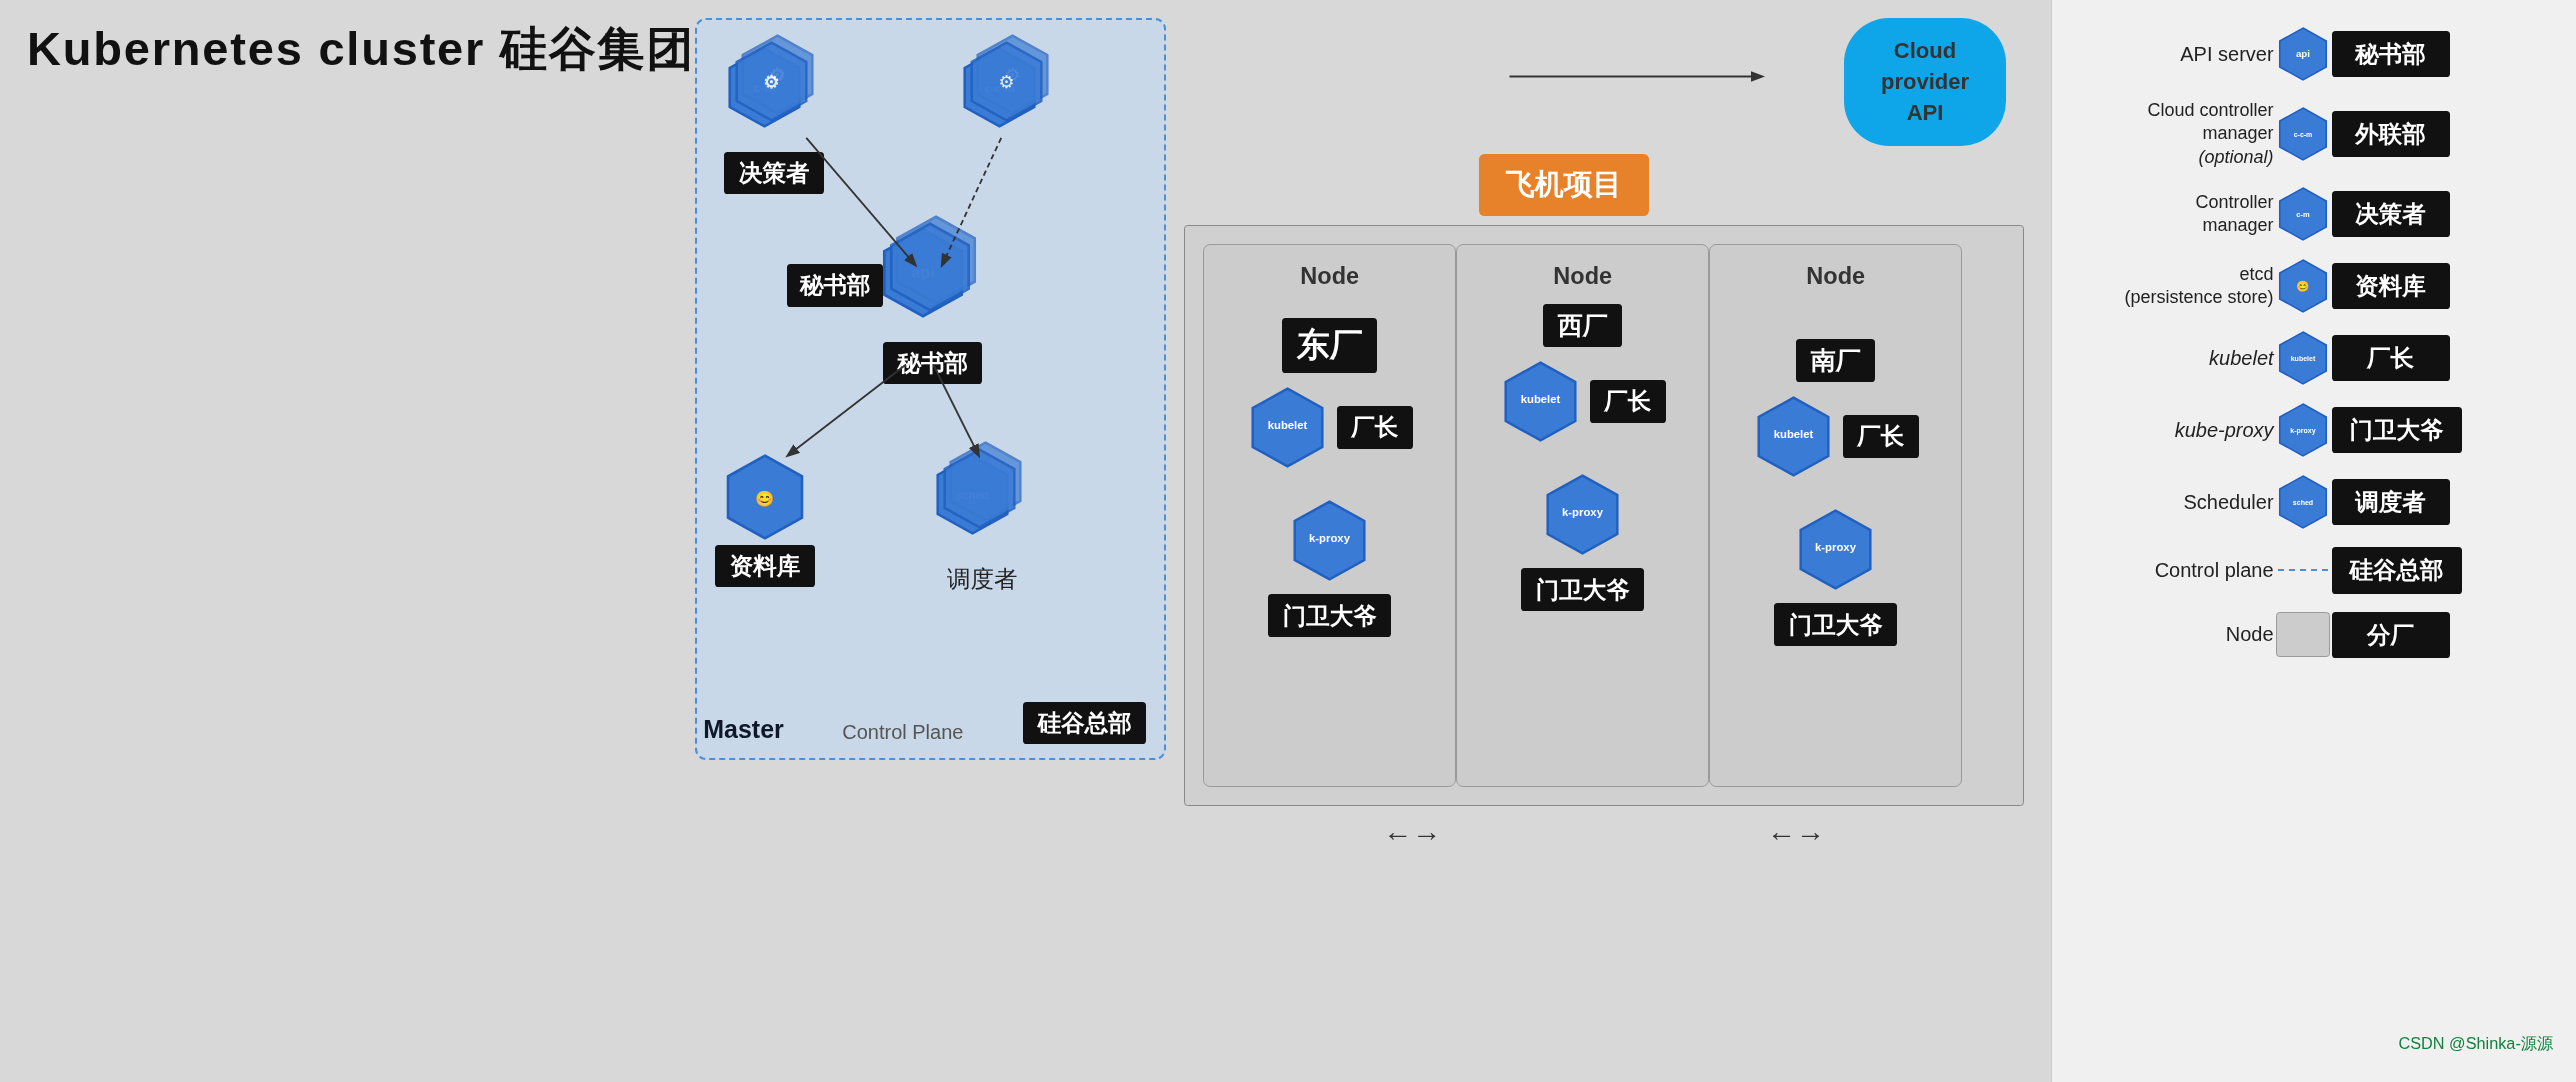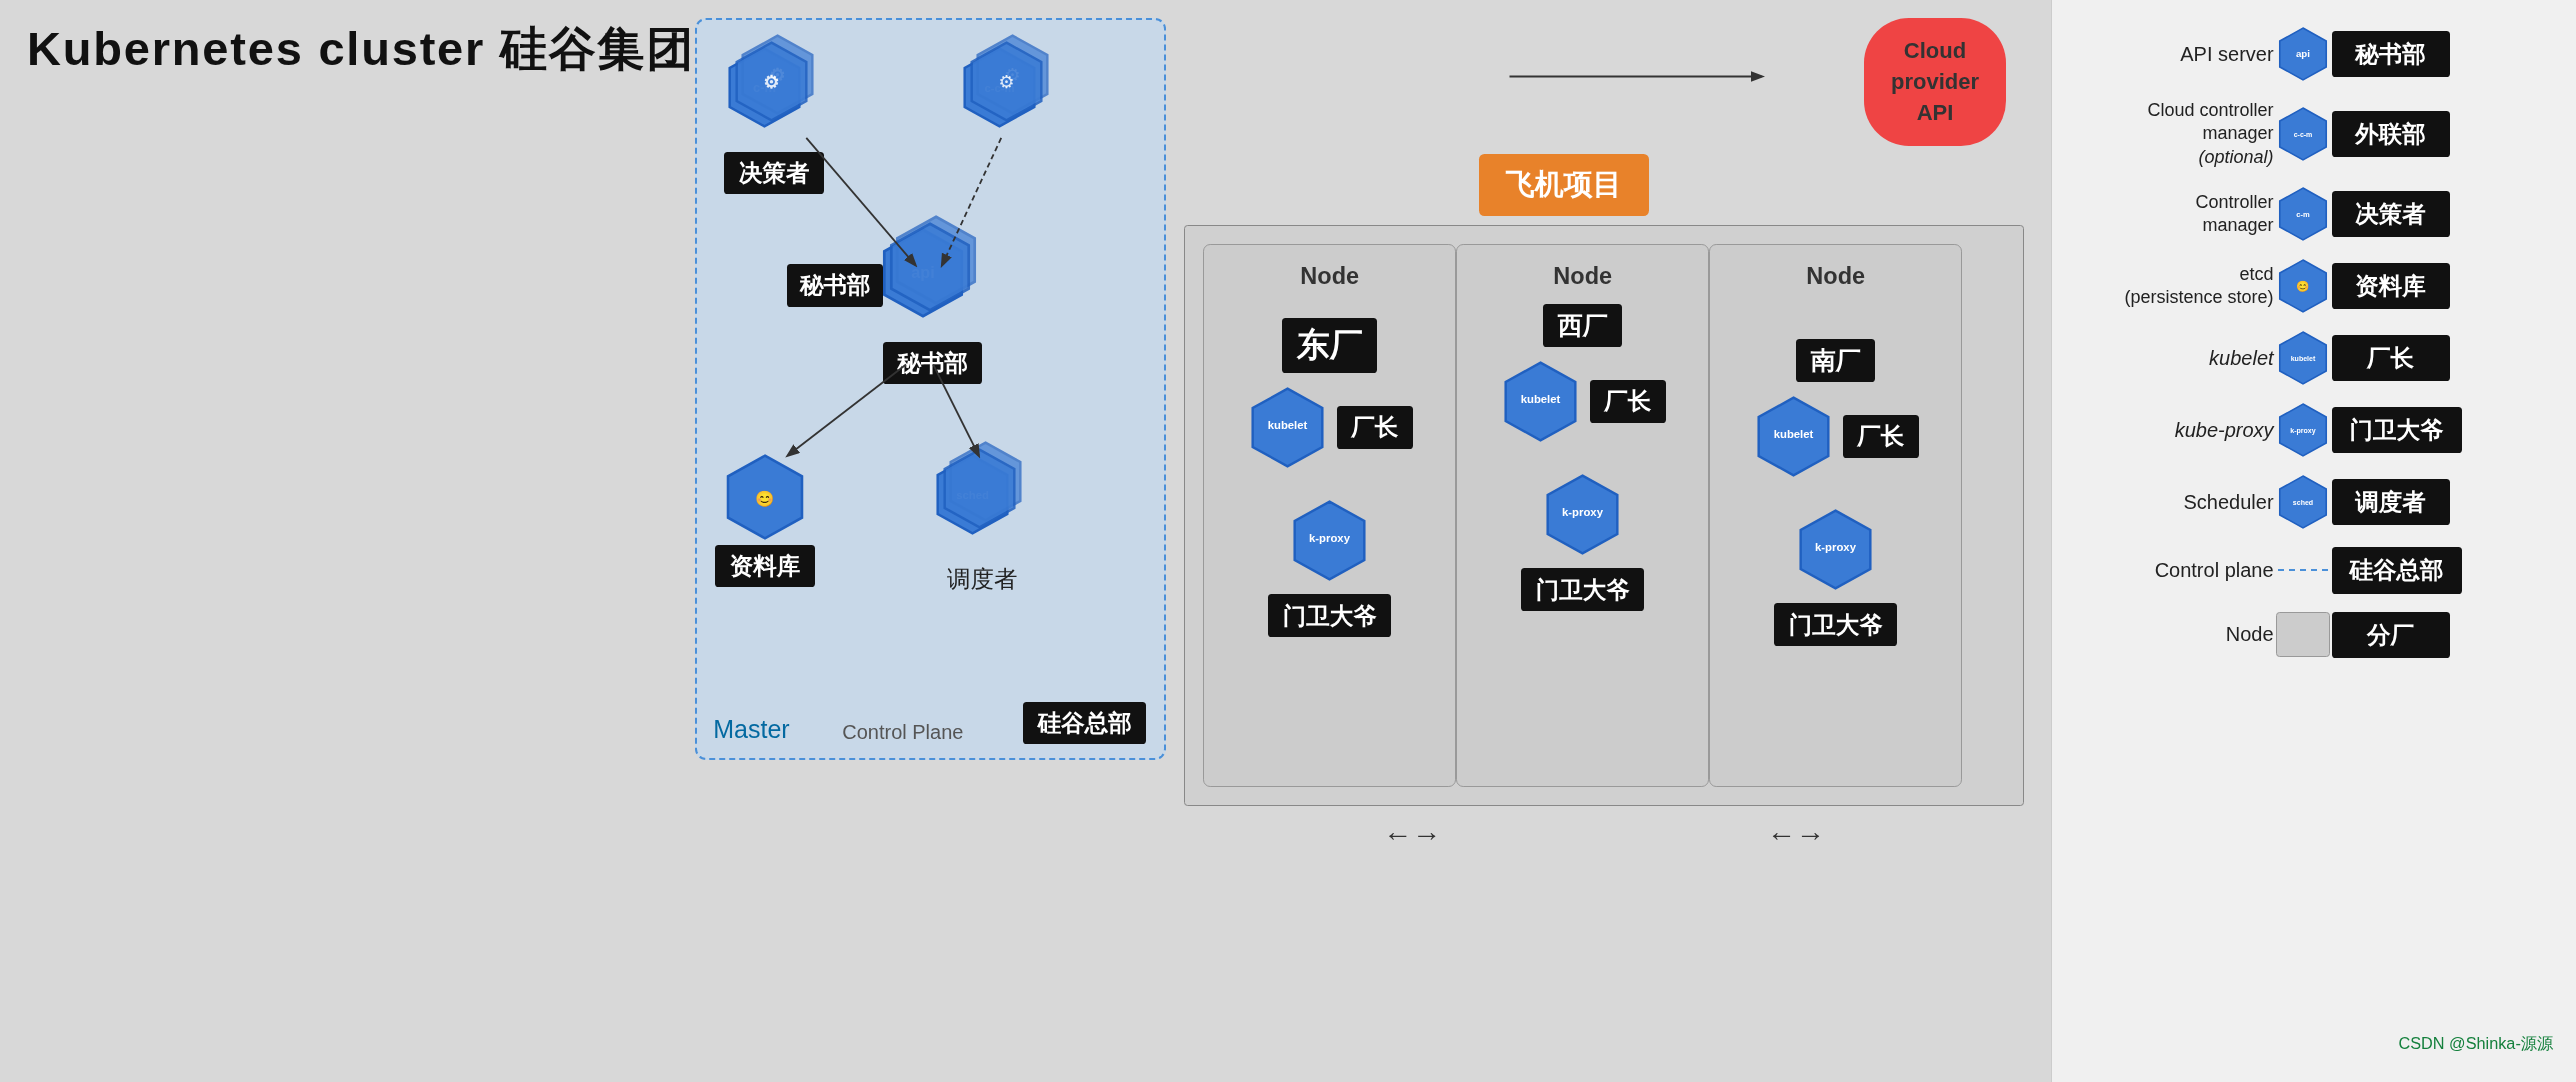--- a/index.html
+++ b/index.html
@@ -46,24 +46,24 @@
       padding: 27px 22.6px 18px 22.6px;
       position: relative;
       width: 471px;
       min-height: 742px;
       flex-shrink: 0;
     }
 
     .master-label {
       position: absolute;
       bottom: 13.6px;
-      left: 16px;
+      left: 6px;
       font-size: 25px;
-      font-weight: normal;
-      color: #0369a1;
+      font-weight: bold;
+      color: #0f172a;
     }
 
     .control-plane-label {
       position: absolute;
       bottom: 13.6px;
       left: 145px;
       font-size: 20px;
       color: #555;
     }
 
@@ -283,21 +283,21 @@
       <div class="master-label">Master</div>
       <div class="control-plane-label">Control Plane</div>
       <div style="position:absolute; bottom:13.6px; right:18px;">
         <div class="badge-black">硅谷总部</div>
       </div>
     </div>
 
     <div style="flex:1; display:flex; flex-direction:column; gap:13.6px; position:relative;">
 
       <div style="position:absolute; top:0; right:18px; text-align:center;">
-        <div style="background:#ef4444; border-radius:45px; padding:18px 27px; font-size:22px; font-weight:bold; color:#333; white-space:pre-line; line-height:1.4;">Cloud
+        <div style="background:#0ea5e9; border-radius:45px; padding:18px 37px; font-size:22px; font-weight:bold; color:#333; white-space:pre-line; line-height:1.4;">Cloud
 provider
 API</div>
 
         <svg style="position:absolute;top:45px;right:226px;pointer-events:none;" width="271" height="27" viewBox="0 0 300 30">
           <line x1="0" y1="15" x2="280" y2="15" stroke="#333" stroke-width="2" marker-end="url(#arr2)"></line>
           <defs>
             <marker id="arr2" markerWidth="8" markerHeight="8" refX="6" refY="3" orient="auto">
               <path d="M0,0 L0,6 L8,3 z" fill="#333"></path>
             </marker>
           </defs>

